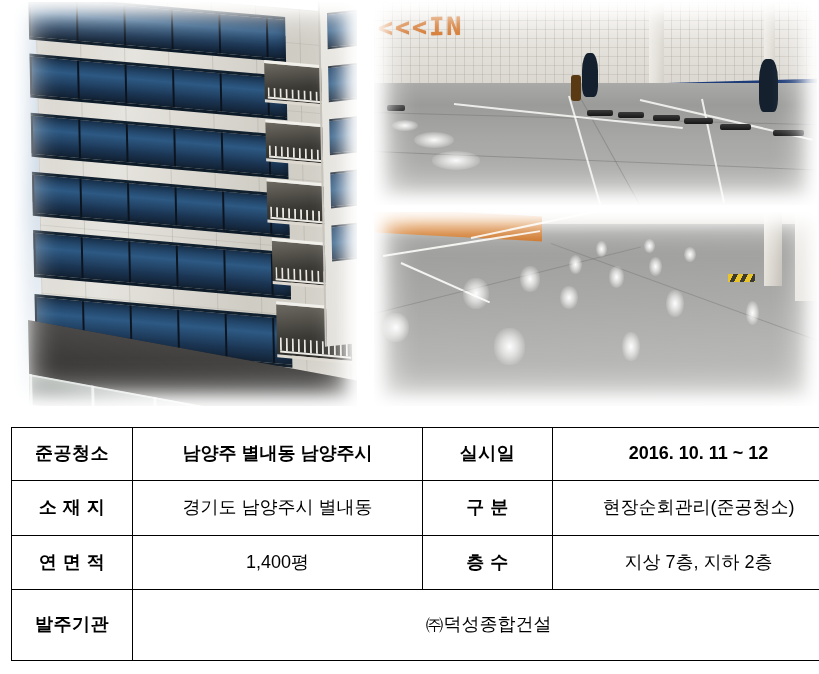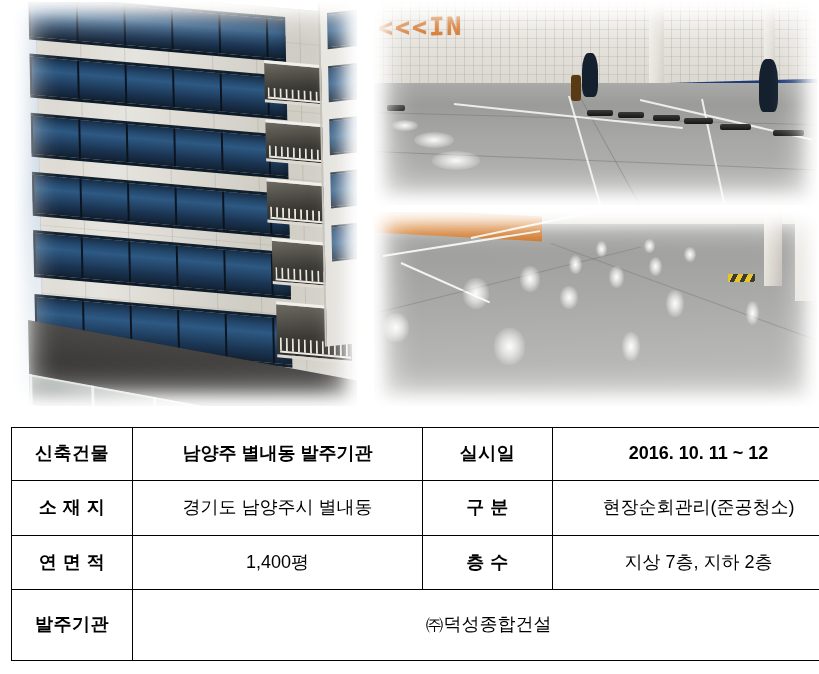--- a/index.html
+++ b/index.html
@@ -421,22 +421,22 @@
     </div>
     <div class="feather"></div>
   </div>
 
 </div>
 
 <div class="table-wrap">
   <table class="spec">
     <tbody>
       <tr class="r1">
-        <td class="c1 lbl">신축건물</td>
-        <td class="c2 val-bold">남양주 별내동 발주기관</td>
+        <td class="c1 lbl">준공청소</td>
+        <td class="c2 val-bold">남양주 별내동 남양주시</td>
         <td class="c3 lbl">실시일</td>
         <td class="c4 val-bold">2016. 10. 11 ~ 12</td>
       </tr>
       <tr class="r2">
         <td class="c1 lbl">소 재 지</td>
         <td class="c2 val">경기도 남양주시 별내동</td>
         <td class="c3 lbl">구   분</td>
         <td class="c4 val">현장순회관리(준공청소)</td>
       </tr>
       <tr class="r3">

